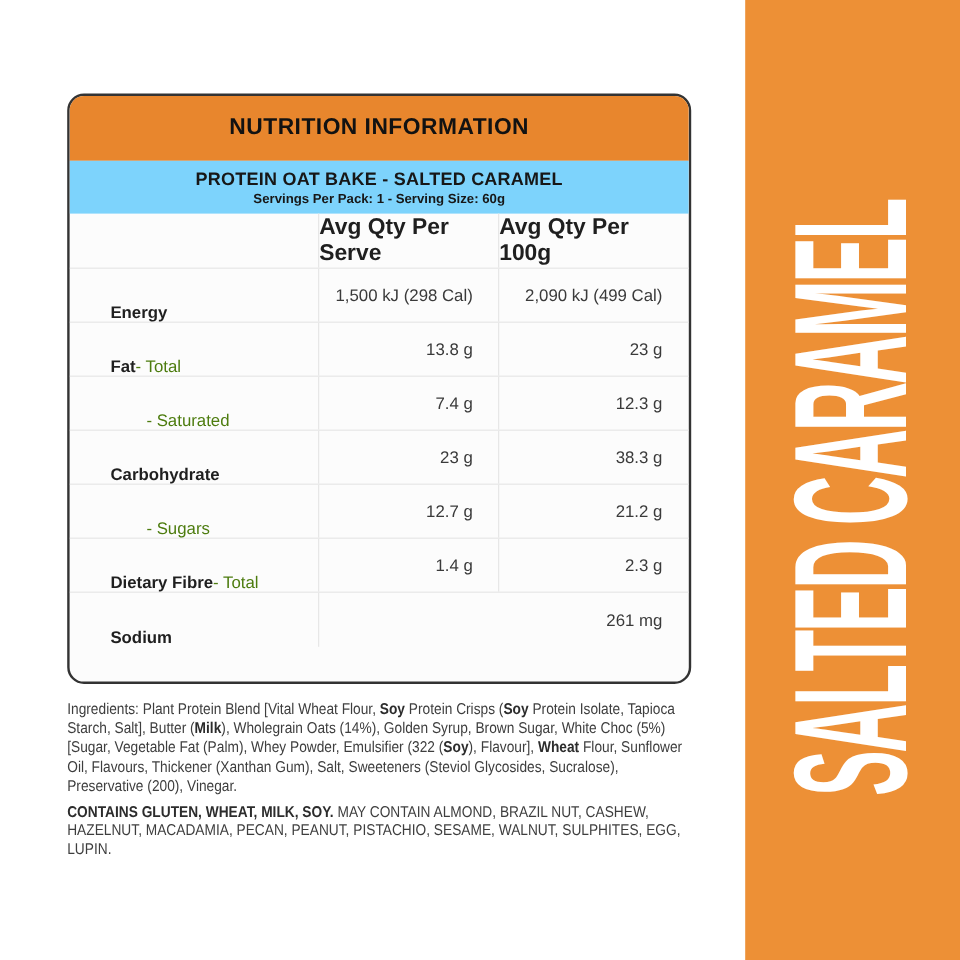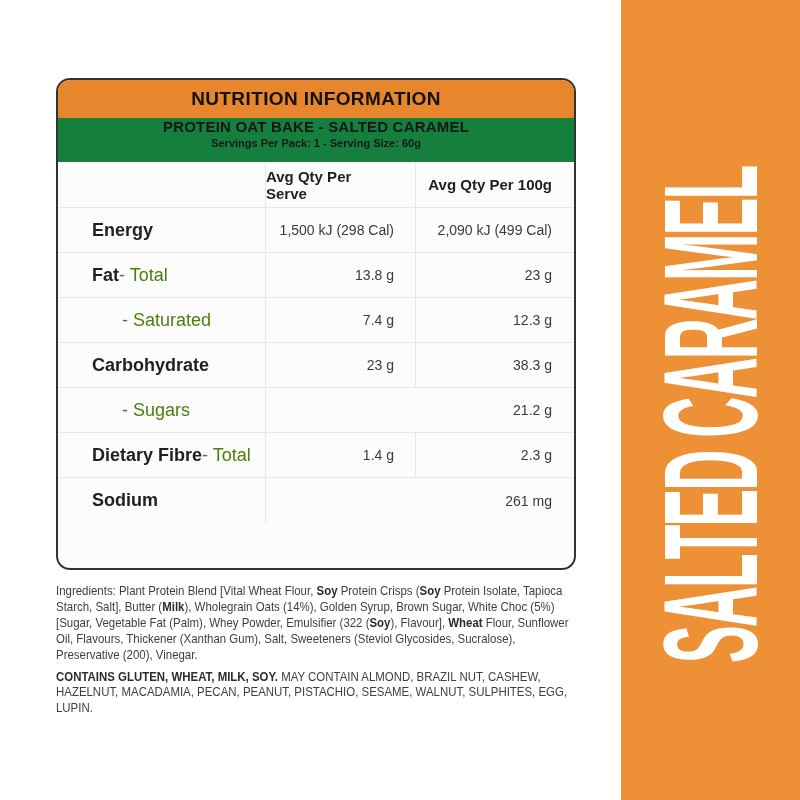--- a/index.html
+++ b/index.html
@@ -37,58 +37,59 @@
     left: 56px; top: 78px;
     width: 520px; height: 492px;
     border: 2px solid #333333;
     border-radius: 14px;
     overflow: hidden;
     background: #fcfcfc;
     display: flex;
     flex-direction: column;
   }
   .card-header {
-    height: 38px;
+    height: 54px;
     background: #E8862D;
     display: flex;
     align-items: center;
     justify-content: center;
     font-size: 19px;
     font-weight: 700;
     letter-spacing: 0.4px;
     color: #121212;
   }
   .card-sub {
     height: 44px;
-    background: #15803d;
+    background: #7dd3fc;
     display: flex;
     flex-direction: column;
     align-items: center;
+    justify-content: center;
     gap: 2px;
     color: #171717;
   }
   .product-name { font-size: 15px; font-weight: 700; letter-spacing: 0.2px; }
   .serving-info { font-size: 11px; font-weight: 700; }
 
   
   .ntable { flex: 1; display: flex; flex-direction: column; }
   .trow {
     display: flex;
     height: 45px;
     border-bottom: 1px solid #e7e7e7;
   }
   .trow:last-child { border-bottom: none; }
   .trow.thead { height: 46px; }
   .cell { display: flex; align-items: center; height: 100%; }
   .c1 { width: 207px; padding-left: 34px; }
   .c1.indent { padding-left: 64px; }
   .c2 { width: 150px; border-left: 1px solid #e7e7e7; justify-content: flex-end; padding-right: 21px; }
   .c3 { flex: 1; border-left: 1px solid #e7e7e7; justify-content: flex-end; padding-right: 22px; }
-  .colhead { font-size: 15px; font-weight: 700; color: #1f1f1f; }
-  .lbl { font-size: 18px; color: #1f1f1f; }
+  .colhead { font-size: 19px; font-weight: 700; color: #1f1f1f; }
+  .lbl { font-size: 14px; color: #1f1f1f; align-items: flex-end; }
   .lbl .seg-b { font-weight: 700; }
   .lbl .seg { font-weight: 400; color: #4d7c0f; }
   .val { font-size: 14px; font-weight: 400; color: #3a3a3a; }
 
   
   .fineprint {
     position: absolute;
     left: 56px; top: 583px;
     width: 591px;
     transform: scaleX(0.88);
@@ -158,20 +159,21 @@
           <span class="seg-b">Carbohydrate</span>
         </div>
       <div class="cell c2 val">23 g</div>
       <div class="cell c3 val">38.3 g</div>
     </div>
 
     <div class="trow">
       <div class="cell c1 lbl indent">
           <span class="seg">- Sugars</span>
         </div>
+      <div class="cell c2 val">12.7 g</div>
       <div class="cell c3 val">21.2 g</div>
     </div>
 
     <div class="trow">
       <div class="cell c1 lbl">
           <span class="seg-b">Dietary Fibre</span>
           <span class="seg"> - Total</span>
         </div>
       <div class="cell c2 val">1.4 g</div>
       <div class="cell c3 val">2.3 g</div>

